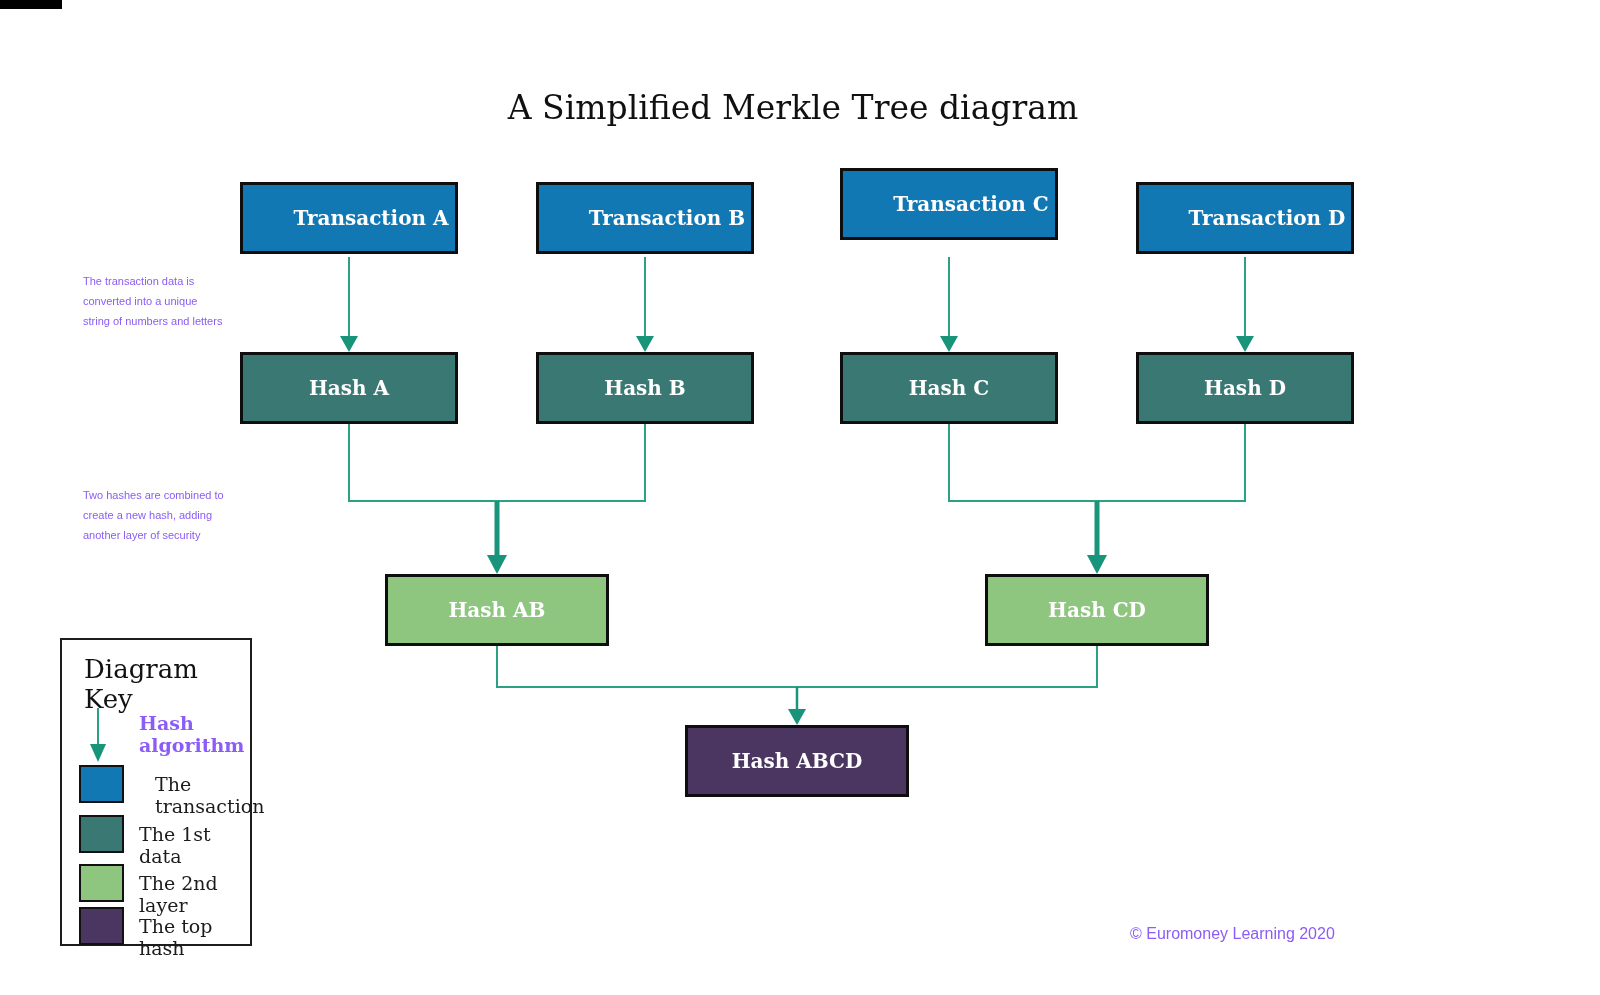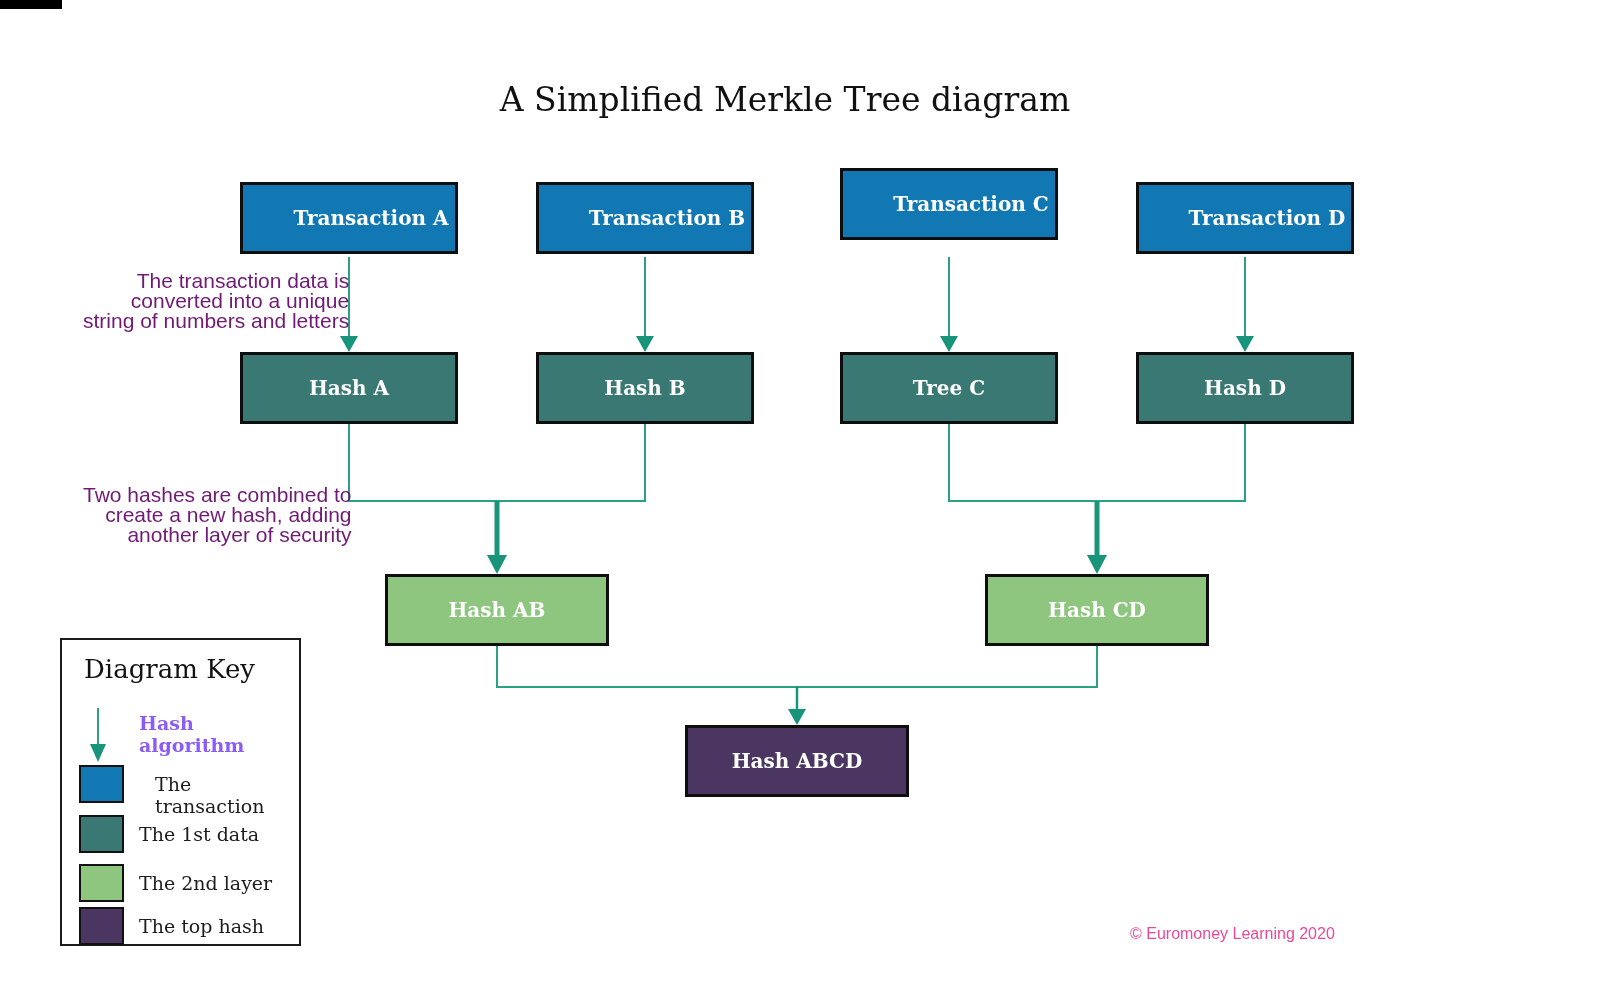--- a/index.html
+++ b/index.html
@@ -1,42 +1,42 @@
 <!DOCTYPE html>
 <html><head>
 <meta charset="utf-8">
 <style>
   html,body{margin:0;padding:0;background:#ffffff;}
   .canvas{position:relative;width:1600px;height:995px;background:#ffffff;overflow:hidden;
           font-family:"Liberation Sans",sans-serif;}
   .artifact{position:absolute;left:0;top:0;width:62px;height:9px;background:#000;}
-  .title{position:absolute;left:0;top:80px;width:1570px;margin:0;text-align:center;
+  .title{position:absolute;left:0;top:80px;width:1570px;margin:8px;text-align:center;
          font-family:"DejaVu Serif",serif;font-weight:normal;font-size:33px;color:#101010;}
   .connectors{position:absolute;left:0;top:0;pointer-events:none;}
   .node{position:absolute;width:218px;height:72px;box-sizing:border-box;border:3px solid #0e0e0e;
         display:flex;align-items:center;justify-content:center;color:#ffffff;
         font-family:"DejaVu Serif",serif;font-weight:bold;font-size:20px;}
   .tx{background:#1278b4;padding-left:44px;}
   .hash1{background:#3a7873;}
   .hash2{background:#8ec680;width:224px;}
   .hashtop{background:#4a3660;width:224px;}
-  .note{position:absolute;font-size:21px;line-height:20px;color:#701a75;white-space:pre-line;text-align:right;}
-  .key-panel{position:absolute;left:60px;top:638px;width:241px;height:308px;
+  .note{position:absolute;font-size:11px;line-height:20px;color:#8b5cf6;white-space:pre-line;}
+  .key-panel{position:absolute;left:60px;top:638px;width:192px;height:308px;
              border:2px solid #1c1c1c;background:#ffffff;box-sizing:border-box;}
   .key-title{position:absolute;left:22px;top:14px;margin:0;font-family:"DejaVu Serif",serif;
              font-weight:normal;font-size:26px;color:#111111;}
   .key-arrow{position:absolute;left:24px;top:66px;}
   .key-label{position:absolute;left:77px;font-family:"DejaVu Serif",serif;font-size:19px;color:#1c1c1c;}
   .key-label.algo{color:#8b5cf6;font-weight:bold;top:72px;}
   .swatch{position:absolute;left:17px;width:45px;height:38px;box-sizing:border-box;border:2px solid #111111;}
   .sw-blue{background:#1278b4;}
   .sw-teal{background:#3a7873;}
   .sw-green{background:#8ec680;}
   .sw-purple{background:#4a3660;}
-  .copyright{position:absolute;left:1130px;top:925px;font-size:16px;color:#ec4899;}
+  .copyright{position:absolute;left:1130px;top:925px;font-size:16px;color:#8b5cf6;}
 </style>
 </head>
 <body>
 
 <div class="canvas">
 
   <div class="artifact"></div>
 
   <h1 class="title">A Simplified Merkle Tree diagram</h1>
 
@@ -78,21 +78,21 @@
     </g>
   </svg>
 
   <div class="node tx" style="left:240px;top:182px;">Transaction A</div>
   <div class="node tx" style="left:536px;top:182px;">Transaction B</div>
   <div class="node tx" style="left:840px;top:168px;">Transaction C</div>
   <div class="node tx" style="left:1136px;top:182px;">Transaction D</div>
 
   <div class="node hash1" style="left:240px;top:352px;">Hash A</div>
   <div class="node hash1" style="left:536px;top:352px;">Hash B</div>
-  <div class="node hash1" style="left:840px;top:352px;">Tree C</div>
+  <div class="node hash1" style="left:840px;top:352px;">Hash C</div>
   <div class="node hash1" style="left:1136px;top:352px;">Hash D</div>
 
   <div class="node hash2" style="left:385px;top:574px;text-align:center;">Hash AB</div>
   <div class="node hash2" style="left:985px;top:574px;">Hash CD</div>
 
   <div class="node hashtop" style="left:685px;top:725px;">Hash ABCD</div>
 
   <div class="note" style="left:83px;top:271px;">The transaction data is
 converted into a unique
 string of numbers and letters</div>

